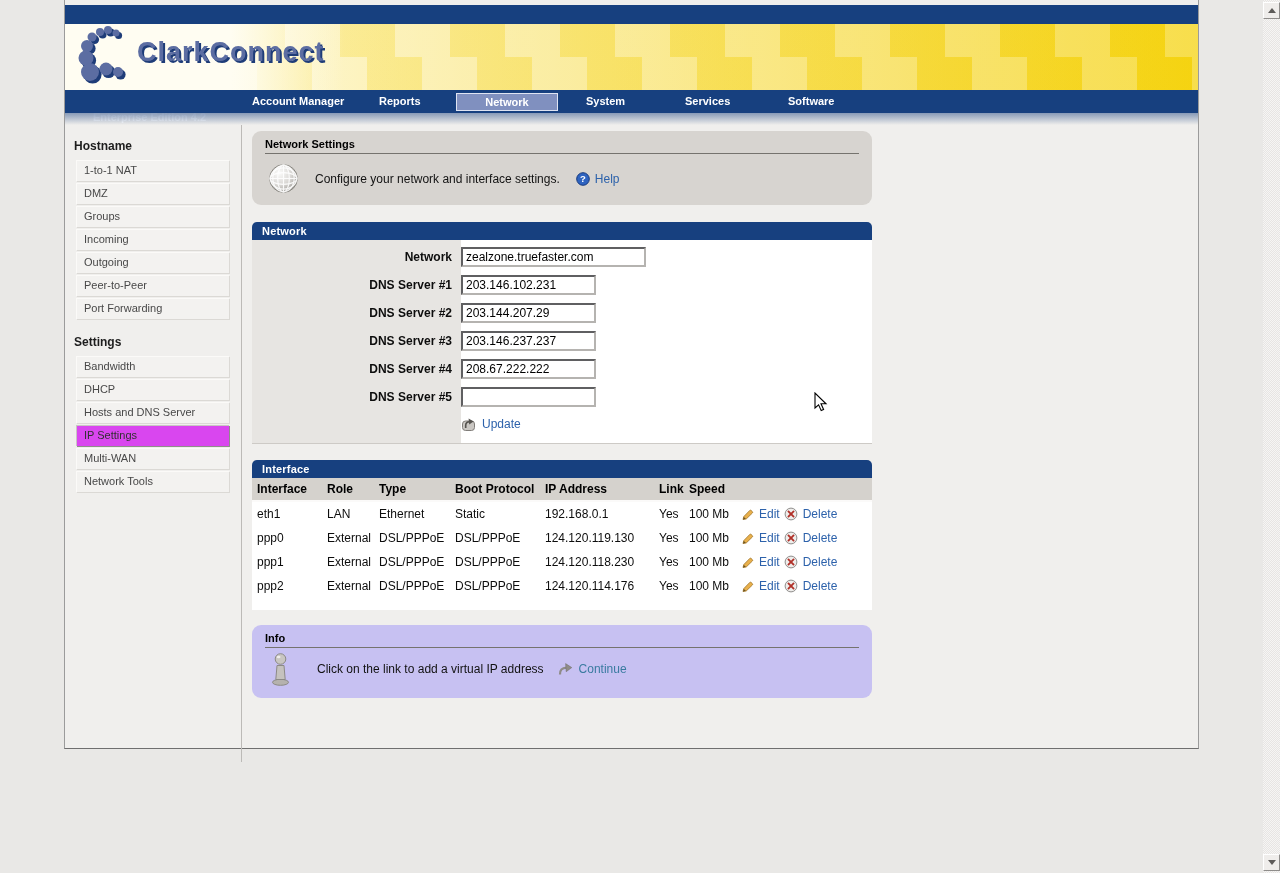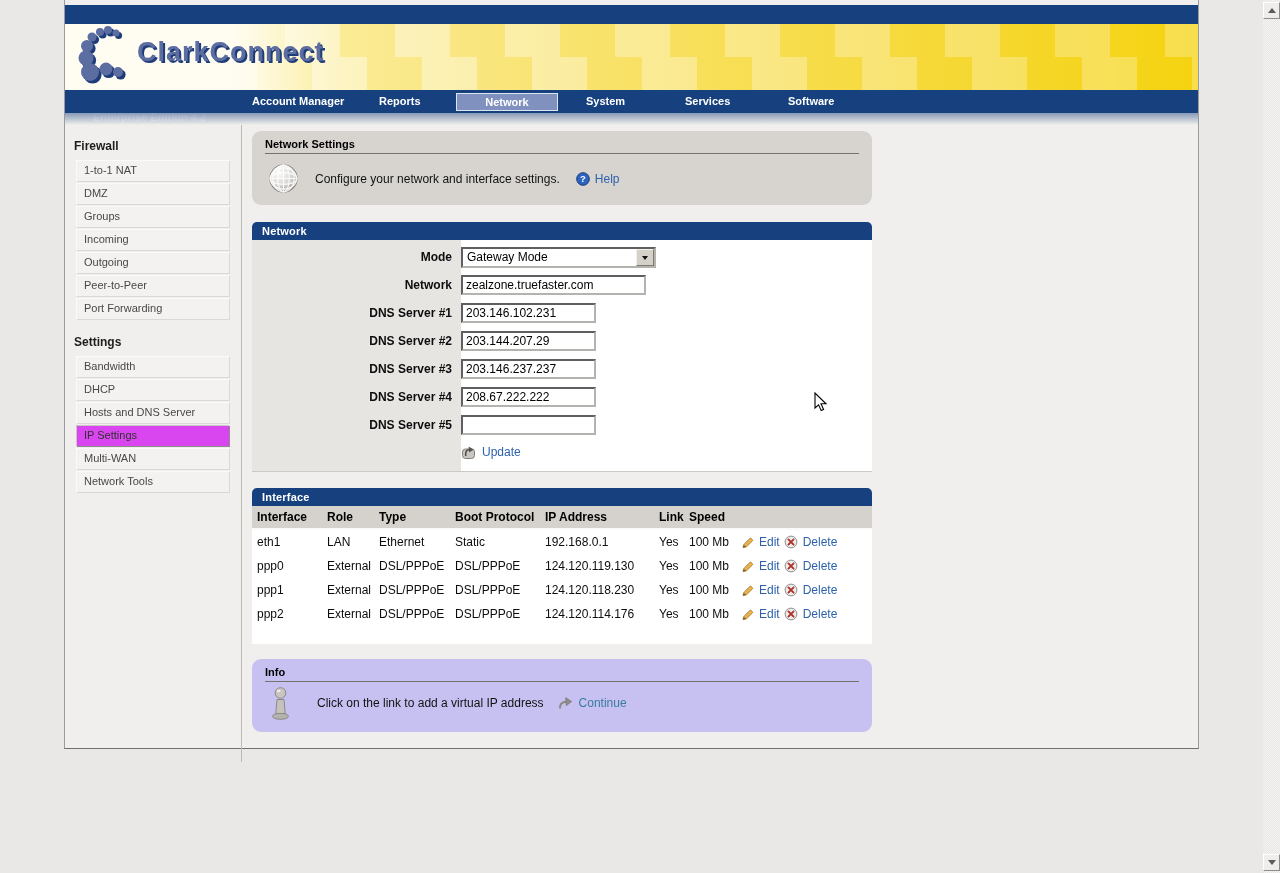--- a/index.html
+++ b/index.html
@@ -82,21 +82,21 @@
   .sel-btn { width:16px; background:#d5d1c9; border:1px solid; border-color:#f3f1ec #7e7b74 #7e7b74 #f3f1ec;
     display:flex; align-items:center; justify-content:center; cursor:pointer; }
   .tri-dn-s { width:0; height:0; border:3px solid transparent; border-top:4px solid #111; margin-top:4px; }
   .update-row { margin:5px 0 0 209px; }
 
   .interface-panel { margin-top:16px; }
   .if-table { width:620px; border-collapse:collapse; background:#fff; table-layout:fixed; }
   .if-table th { background:#d5d2cd; text-align:left; font-size:12px; font-weight:bold; color:#000;
     height:22px; padding:0 0 0 5px; border-bottom:2px solid #fbfaf9; white-space:nowrap; overflow:hidden; }
   .if-table td { font-size:12px; height:24px; padding:0 0 0 5px; color:#0d0d0d; white-space:nowrap; overflow:hidden; }
-  .if-table tbody tr:last-child td { padding-bottom:18px; }
+  .if-table tbody tr:last-child td { padding-bottom:12px; }
   .actions { display:flex; align-items:center; gap:4px; }
 
   .info-panel { margin-top:15px; background:#c7c1f2; border-radius:9px; padding:7px 13px 12px; }
   .info-row { display:flex; align-items:center; gap:26px; margin-top:4px; padding-left:5px; }
   .info-msg-group { display:flex; align-items:center; gap:13px; }
   .info-text { font-size:12px; color:#121212; }
 
   
   .scrollbar { position:absolute; right:0; top:0; width:17px; height:873px;
     background-color:#e7e5e3;
@@ -158,21 +158,21 @@
     <span class="nav-item" style="left:314px">Reports</span>
     <span class="nav-item active" style="left:391px">Network</span>
     <span class="nav-item" style="left:521px">System</span>
     <span class="nav-item" style="left:620px">Services</span>
     <span class="nav-item" style="left:723px">Software</span>
   </div>
   <div class="nav-shadow"></div>
 
   <div class="sidebar">
     <div class="sb-section">
-      <div class="sb-heading">Firewall</div>
+      <div class="sb-heading">Hostname</div>
       <div class="sb-item">1-to-1 NAT</div>
       <div class="sb-item">DMZ</div>
       <div class="sb-item">Groups</div>
       <div class="sb-item">Incoming</div>
       <div class="sb-item">Outgoing</div>
       <div class="sb-item">Peer-to-Peer</div>
       <div class="sb-item">Port Forwarding</div>
     </div>
     <div class="sb-section">
       <div class="sb-heading">Settings</div>
@@ -216,29 +216,20 @@
             <text x="7" y="10.4" text-anchor="middle" font-size="9.5" font-weight="bold" fill="#ffffff" font-family="Liberation Sans, sans-serif">?</text>
           </svg>
           <span class="link">Help</span>
         </span>
       </div>
     </div>
 
     <div class="network-panel">
       <div class="panel-hdr">Network</div>
       <div class="network-body">
-        <div class="frow">
-          <span class="flabel">Mode</span>
-          <span class="fselect">
-            <span class="sel-txt">Gateway Mode</span>
-            <span class="sel-btn">
-                <span class="tri-dn-s"></span>
-              </span>
-          </span>
-        </div>
         <div class="frow">
           <span class="flabel">Network</span>
           <input type="text" class="tinput w-host" value="zealzone.truefaster.com" style="">
         </div>
         <div class="frow">
           <span class="flabel">DNS Server #1</span>
           <input type="text" class="tinput w-dns" value="203.146.102.231" style="">
         </div>
         <div class="frow">
           <span class="flabel">DNS Server #2</span>

